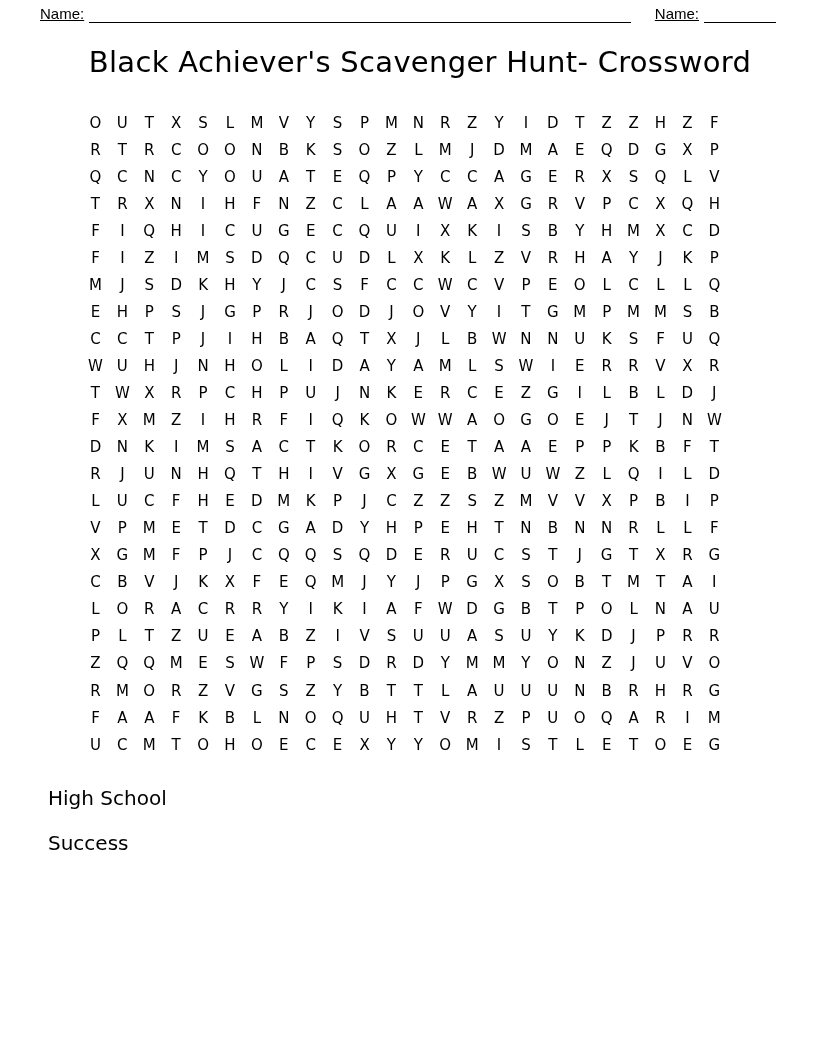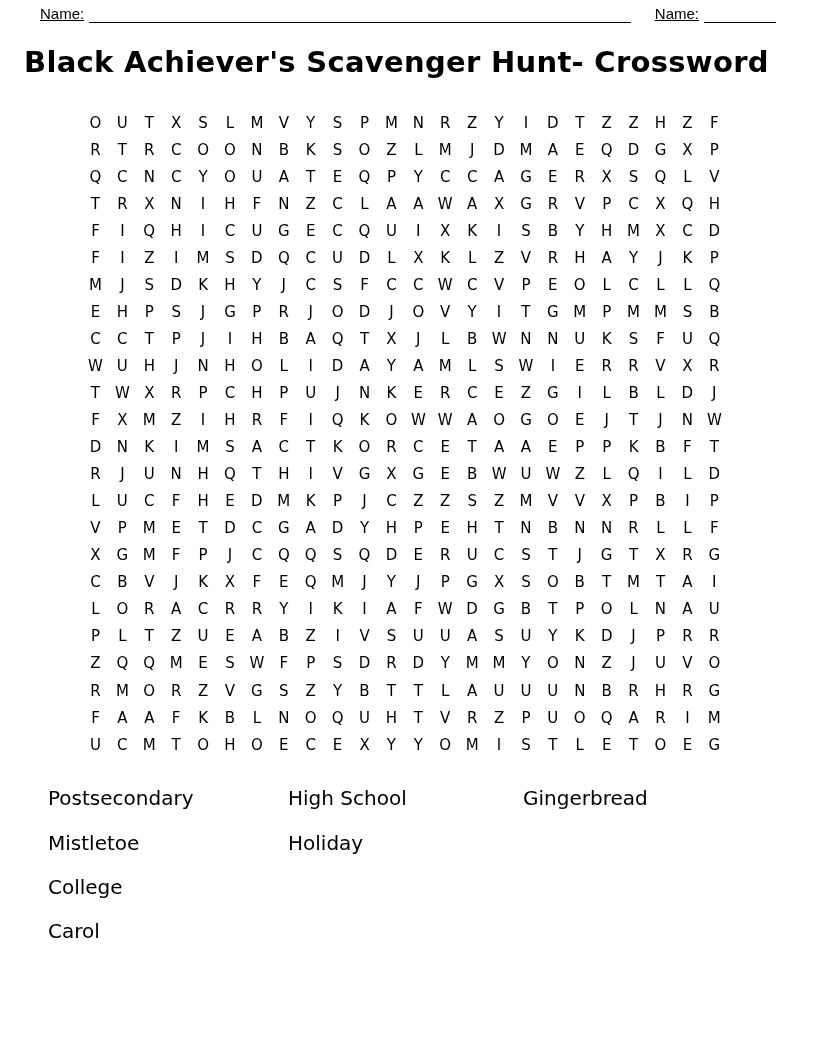--- a/index.html
+++ b/index.html
@@ -19,22 +19,23 @@
     font-size:15px;
     text-decoration:underline;
   }
   .label { white-space:nowrap; padding-bottom:1px; }
   .write-line { border-bottom:1.3px solid #000; height:16px; }
   .name-line { flex:1 1 auto; margin-left:5px; margin-right:24px; }
   .date-line { width:72px; margin-left:5px; }
 
   
   .title {
+    text-align:center;
     font-size:29px;
-    font-weight:700;
+    font-weight:400;
     letter-spacing:0.3px;
     margin-top:22px;
     margin-left:24px;
   }
 
   
   .grid {
     display:grid;
     grid-template-columns:repeat(24, 26.92px);
     grid-auto-rows:27.05px;
@@ -644,28 +645,21 @@
       <span class="cell">T</span>
       <span class="cell">L</span>
       <span class="cell">E</span>
       <span class="cell">T</span>
       <span class="cell">O</span>
       <span class="cell">E</span>
       <span class="cell">G</span>
     </div>
 
   <div class="words" id="word-list">
-      <div class="word-col c0">
-        <div class="word">Postsecondary</div>
-        <div class="word">Mistletoe</div>
-        <div class="word">College</div>
-        <div class="word">Carol</div>
-      </div>
       <div class="word-col c1">
         <div class="word">High School</div>
-        <div class="word">Holiday</div>
+        <div class="word">Success</div>
       </div>
       <div class="word-col c2">
-        <div class="word">Gingerbread</div>
       </div>
     </div>
 
 </div>
 
 </body></html>

